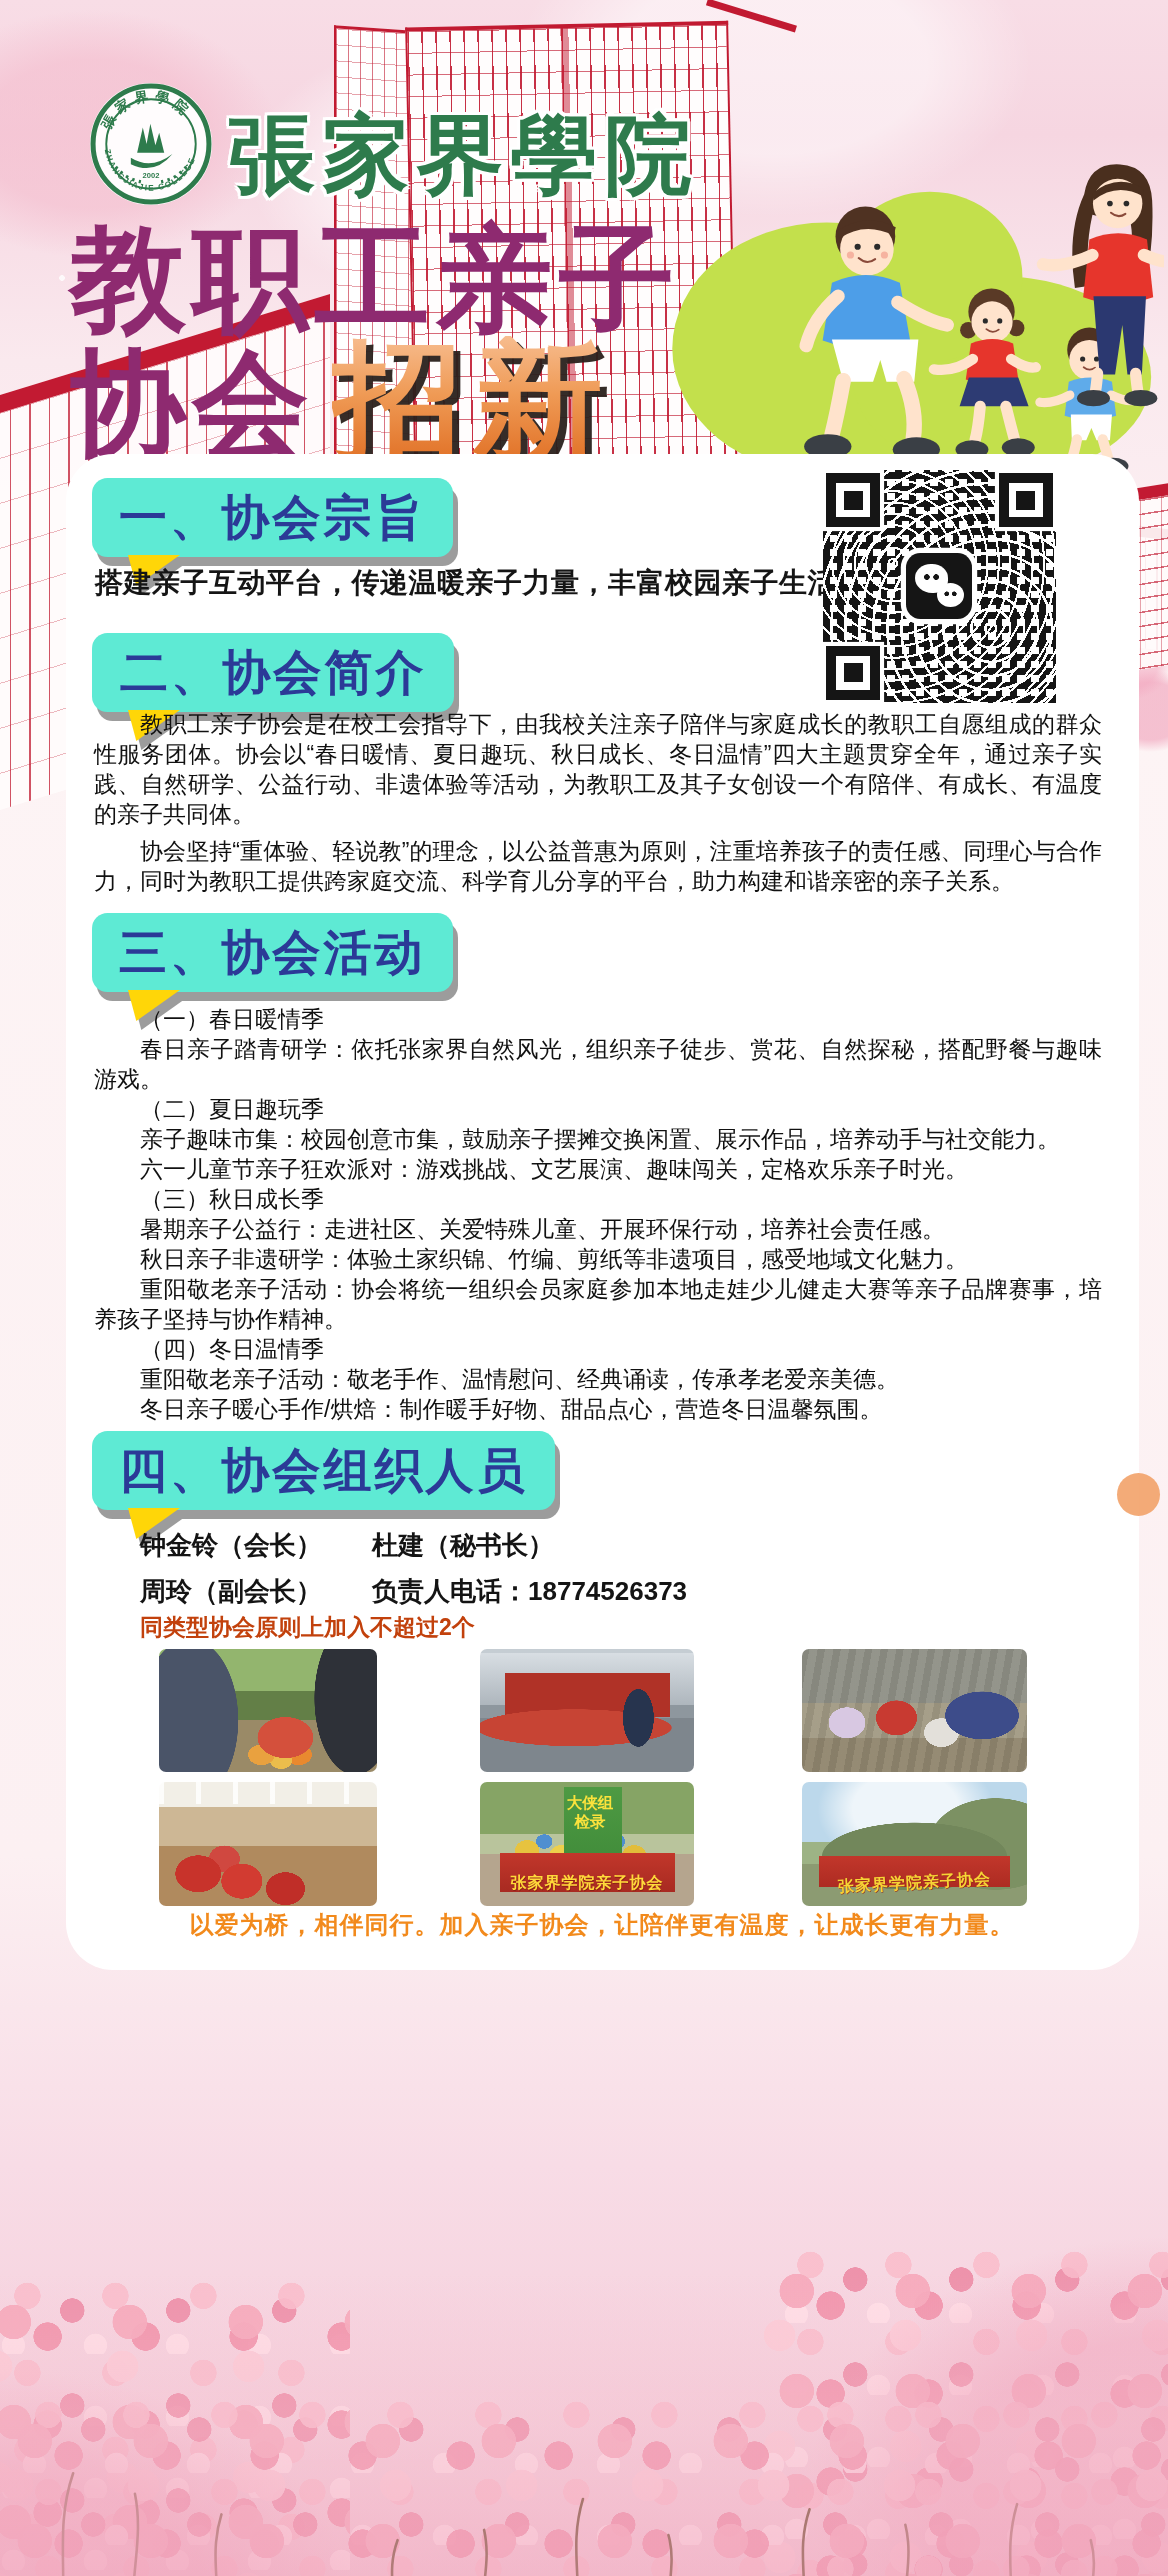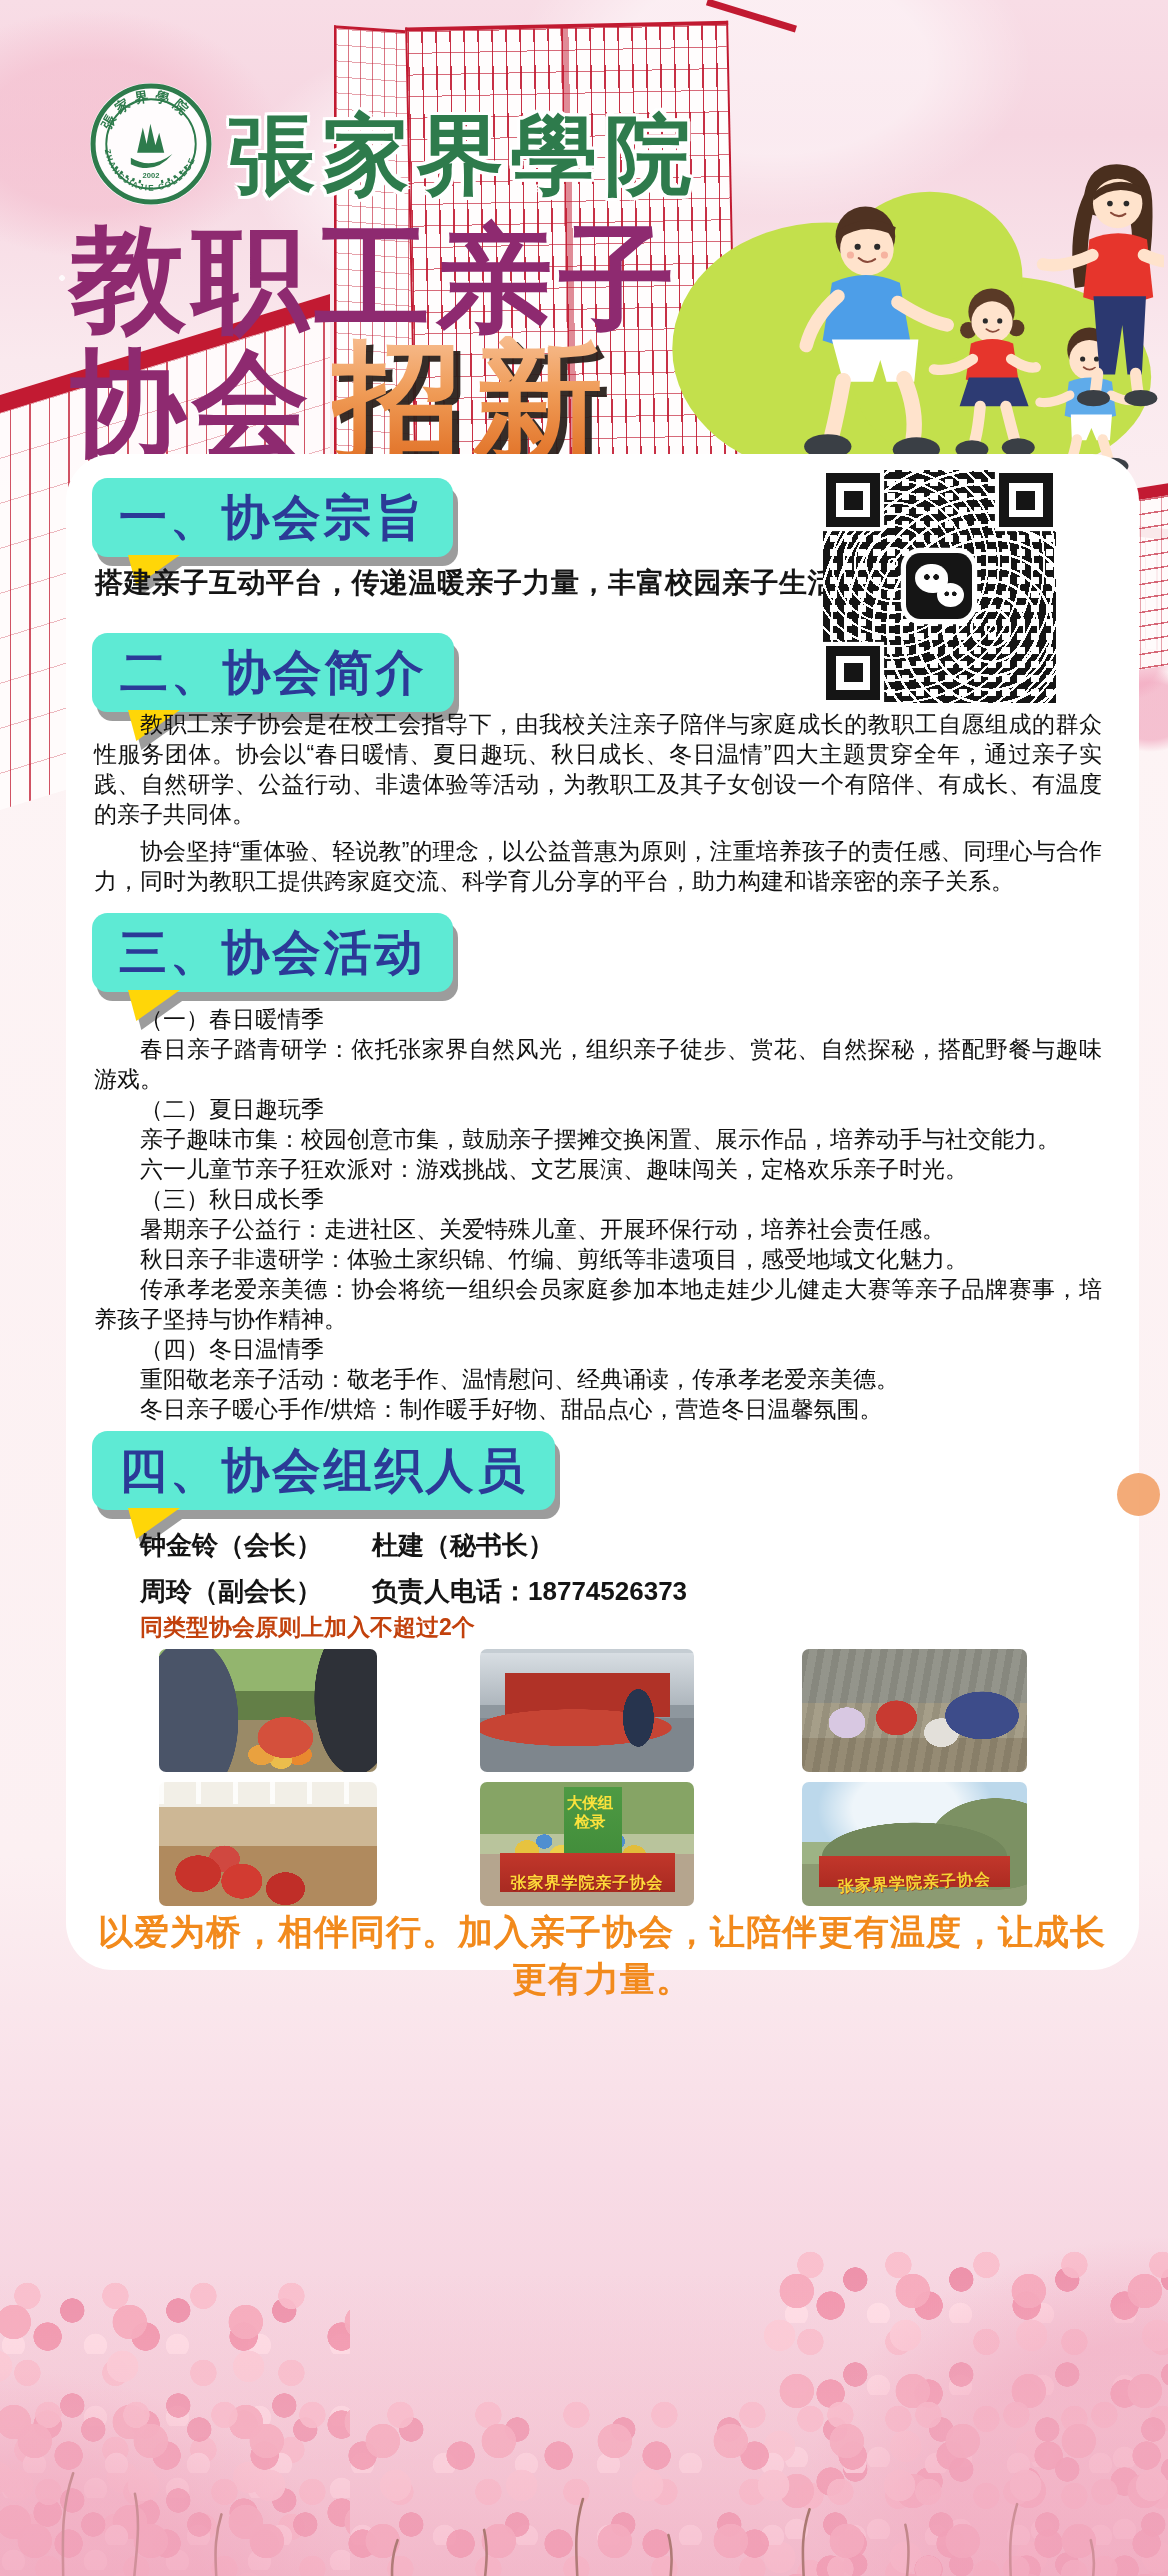--- a/index.html
+++ b/index.html
@@ -181,21 +181,21 @@
   .ph6{background:
     linear-gradient(#c2372b,#ad2b22) 50% 80%/191px 31px no-repeat,
     radial-gradient(93px 34px at 50% 60%, #72875b 0 99%, transparent 100%),
     radial-gradient(67px 46px at 86% 50%, #7c9163 0 99%, transparent 100%),
     radial-gradient(88px 62px at 46% 22%, rgba(255,255,255,.75) 0 60%, transparent 100%),
     linear-gradient(180deg,#bcd8eb 0 48%,#9db385 48% 66%,#8c9b72 66% 100%);}
   .banner{position:absolute;left:0;width:100%;text-align:center;color:#ffd93a;font-weight:900;font-size:16px;letter-spacing:1px;text-shadow:0.5px 0.5px 0 #8c1f16;}
   .ph5 .banner{top:91px;}
   .ph6 .banner{top:91px;transform:rotate(-3deg);color:#f7d435;}
   .sign{position:absolute;left:50%;transform:translateX(-44%);top:12.4px;width:49px;text-align:center;color:#fbe23c;font-weight:900;font-size:15.5px;line-height:18.5px;}
-  .slogan{left:92px;top:1909px;width:1020px;text-align:center;font-size:35px;font-weight:900;letter-spacing:1px;color:#f28a1c;}
+  .slogan{left:92px;top:1909px;width:1020px;text-align:center;font-size:24px;font-weight:900;letter-spacing:1px;color:#f28a1c;}
 </style>
 </head>
 <body>
 
 <div class="poster">
 
   <div class="abs sparkles"></div>
   <div class="abs flower-right"></div>
 
   <div class="campus">
@@ -353,21 +353,21 @@
   <div class="abs badge b3"><span>三、协会活动</span></div>
   <div class="abs acts">
     <p>（一）春日暖情季</p>
     <p>春日亲子踏青研学：依托张家界自然风光，组织亲子徒步、赏花、自然探秘，搭配野餐与趣味游戏。</p>
     <p>（二）夏日趣玩季</p>
     <p>亲子趣味市集：校园创意市集，鼓励亲子摆摊交换闲置、展示作品，培养动手与社交能力。</p>
     <p>六一儿童节亲子狂欢派对：游戏挑战、文艺展演、趣味闯关，定格欢乐亲子时光。</p>
     <p>（三）秋日成长季</p>
     <p>暑期亲子公益行：走进社区、关爱特殊儿童、开展环保行动，培养社会责任感。</p>
     <p>秋日亲子非遗研学：体验土家织锦、竹编、剪纸等非遗项目，感受地域文化魅力。</p>
-    <p>传承孝老爱亲美德：协会将统一组织会员家庭参加本地走娃少儿健走大赛等亲子品牌赛事，培养孩子坚持与协作精神。</p>
+    <p>重阳敬老亲子活动：协会将统一组织会员家庭参加本地走娃少儿健走大赛等亲子品牌赛事，培养孩子坚持与协作精神。</p>
     <p>（四）冬日温情季</p>
     <p>重阳敬老亲子活动：敬老手作、温情慰问、经典诵读，传承孝老爱亲美德。</p>
     <p>冬日亲子暖心手作/烘焙：制作暖手好物、甜品点心，营造冬日温馨氛围。</p>
   </div>
 
   <div class="abs badge b4"><span>四、协会组织人员</span></div>
   <div class="abs members">
     <span>钟金铃（会长）</span>
     <span>杜建（秘书长）</span>
     <span>周玲（副会长）</span>

